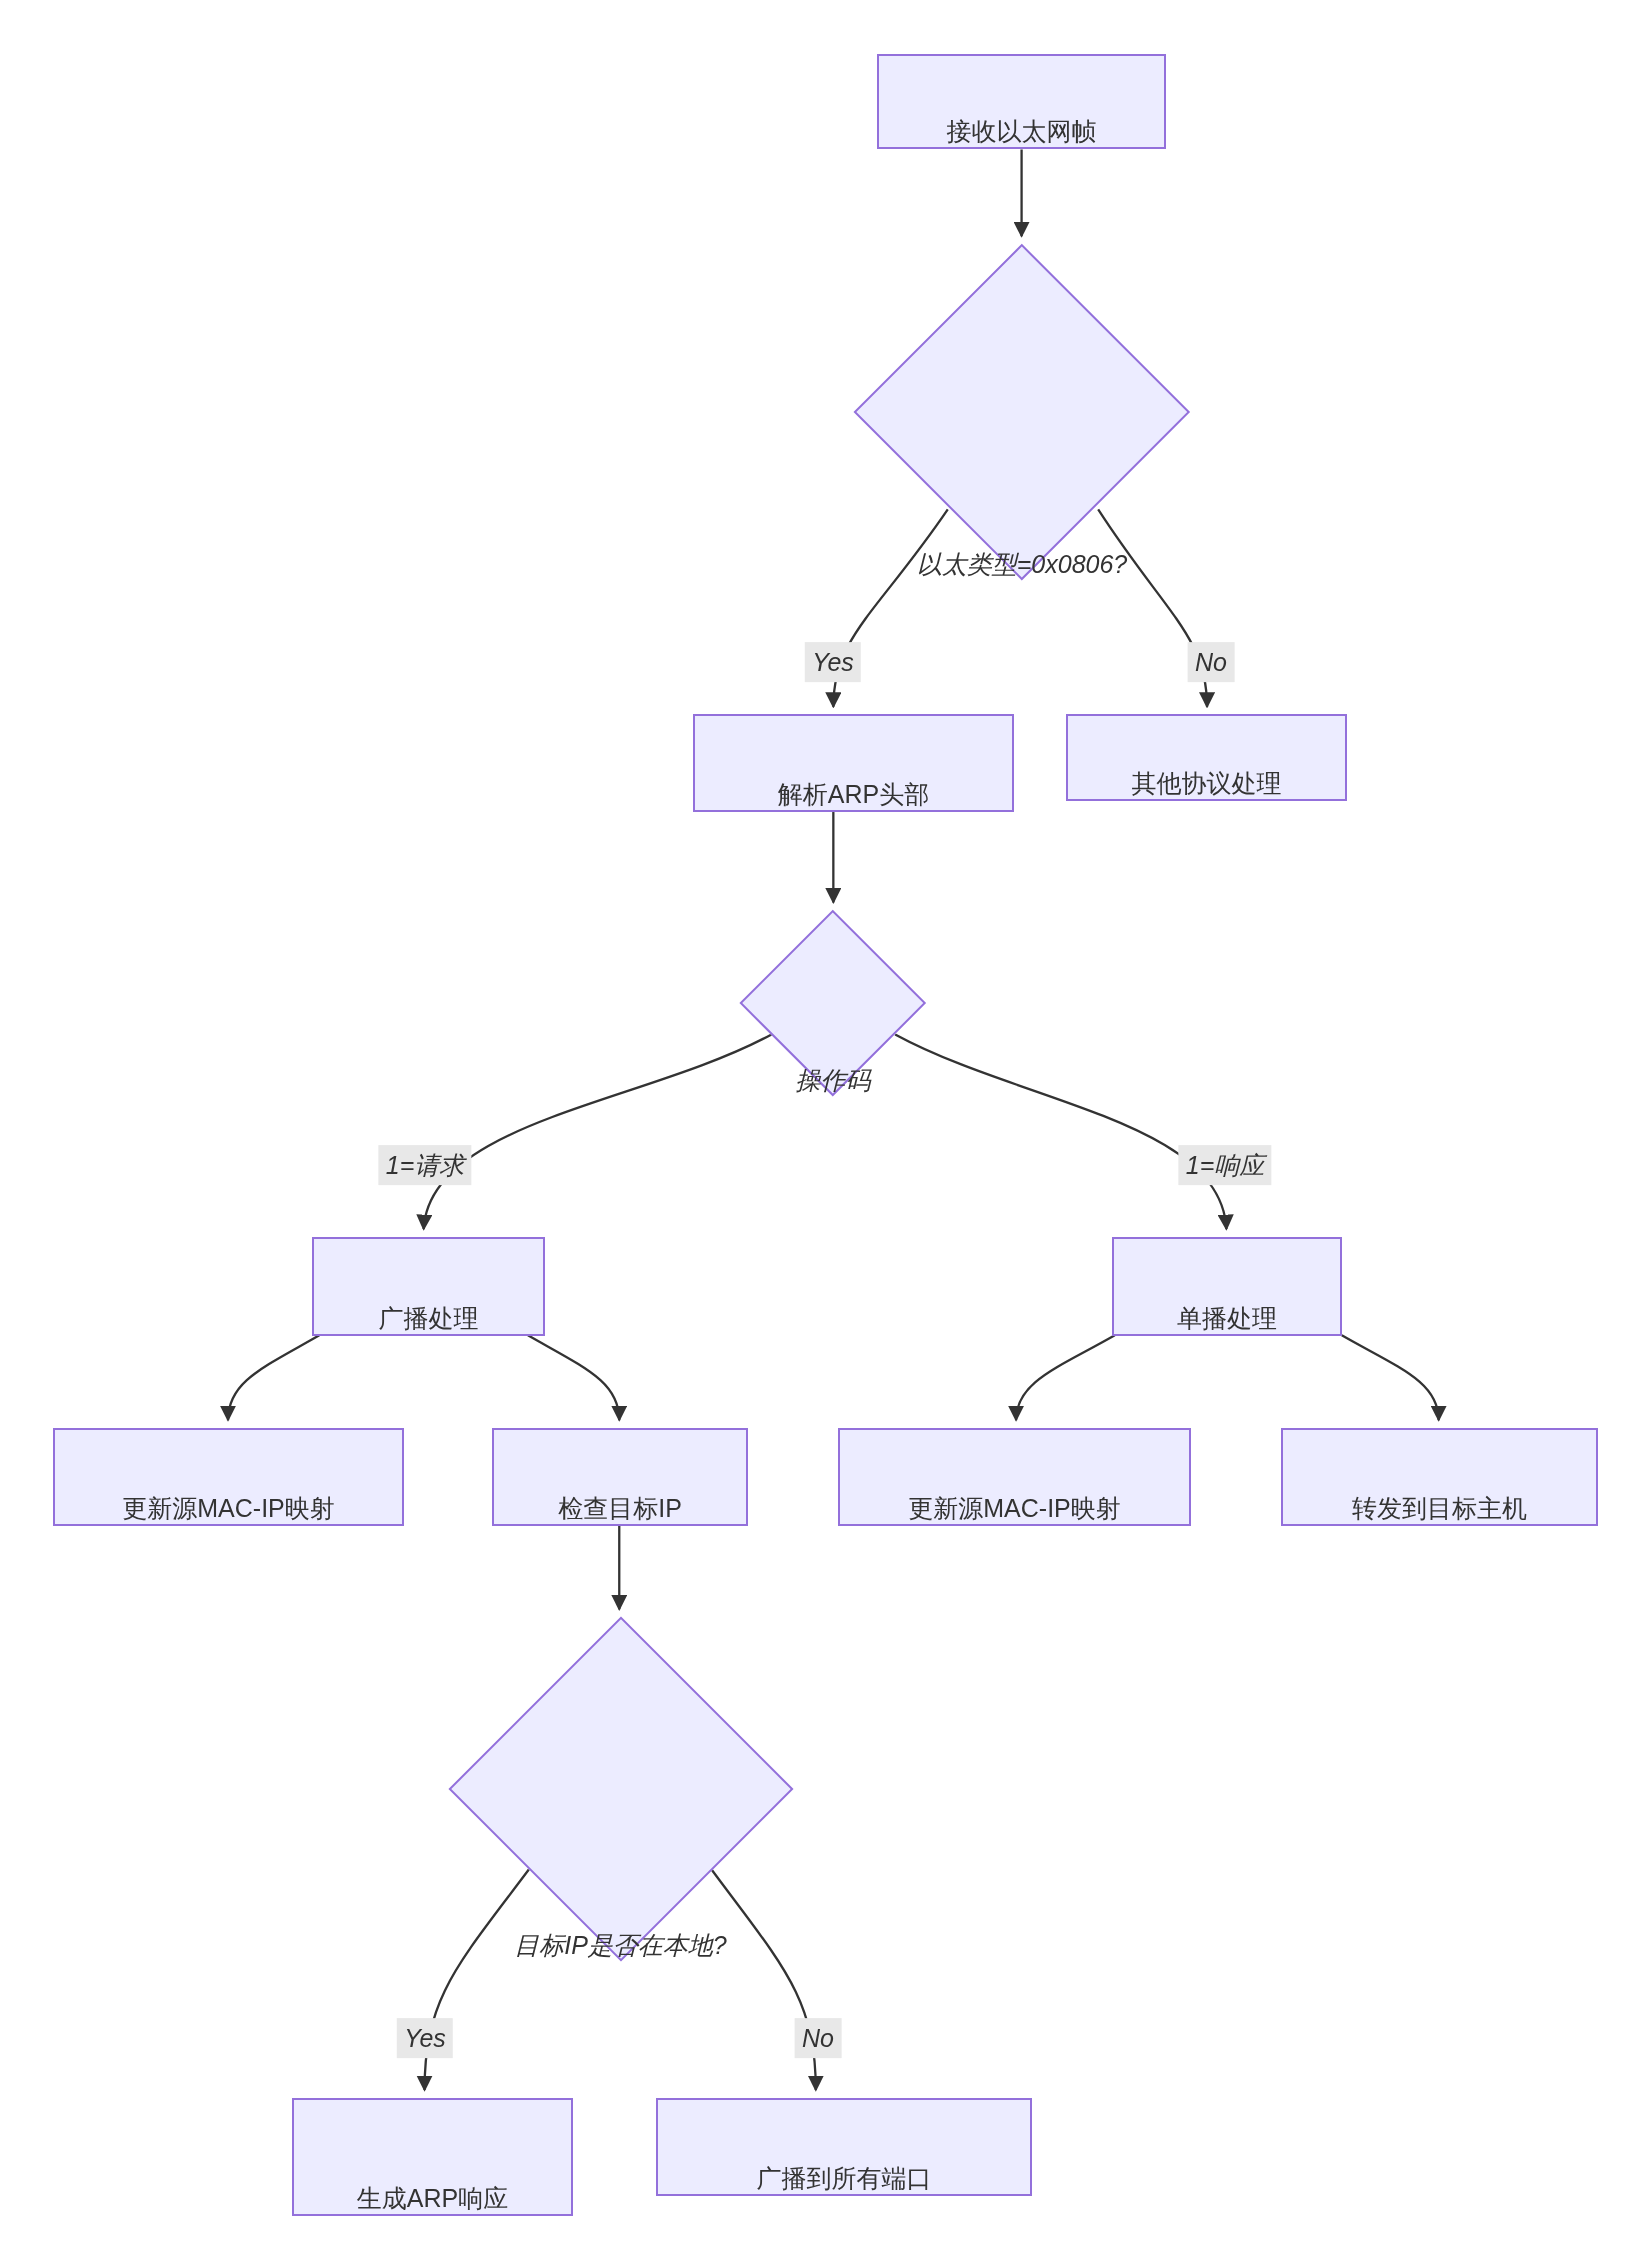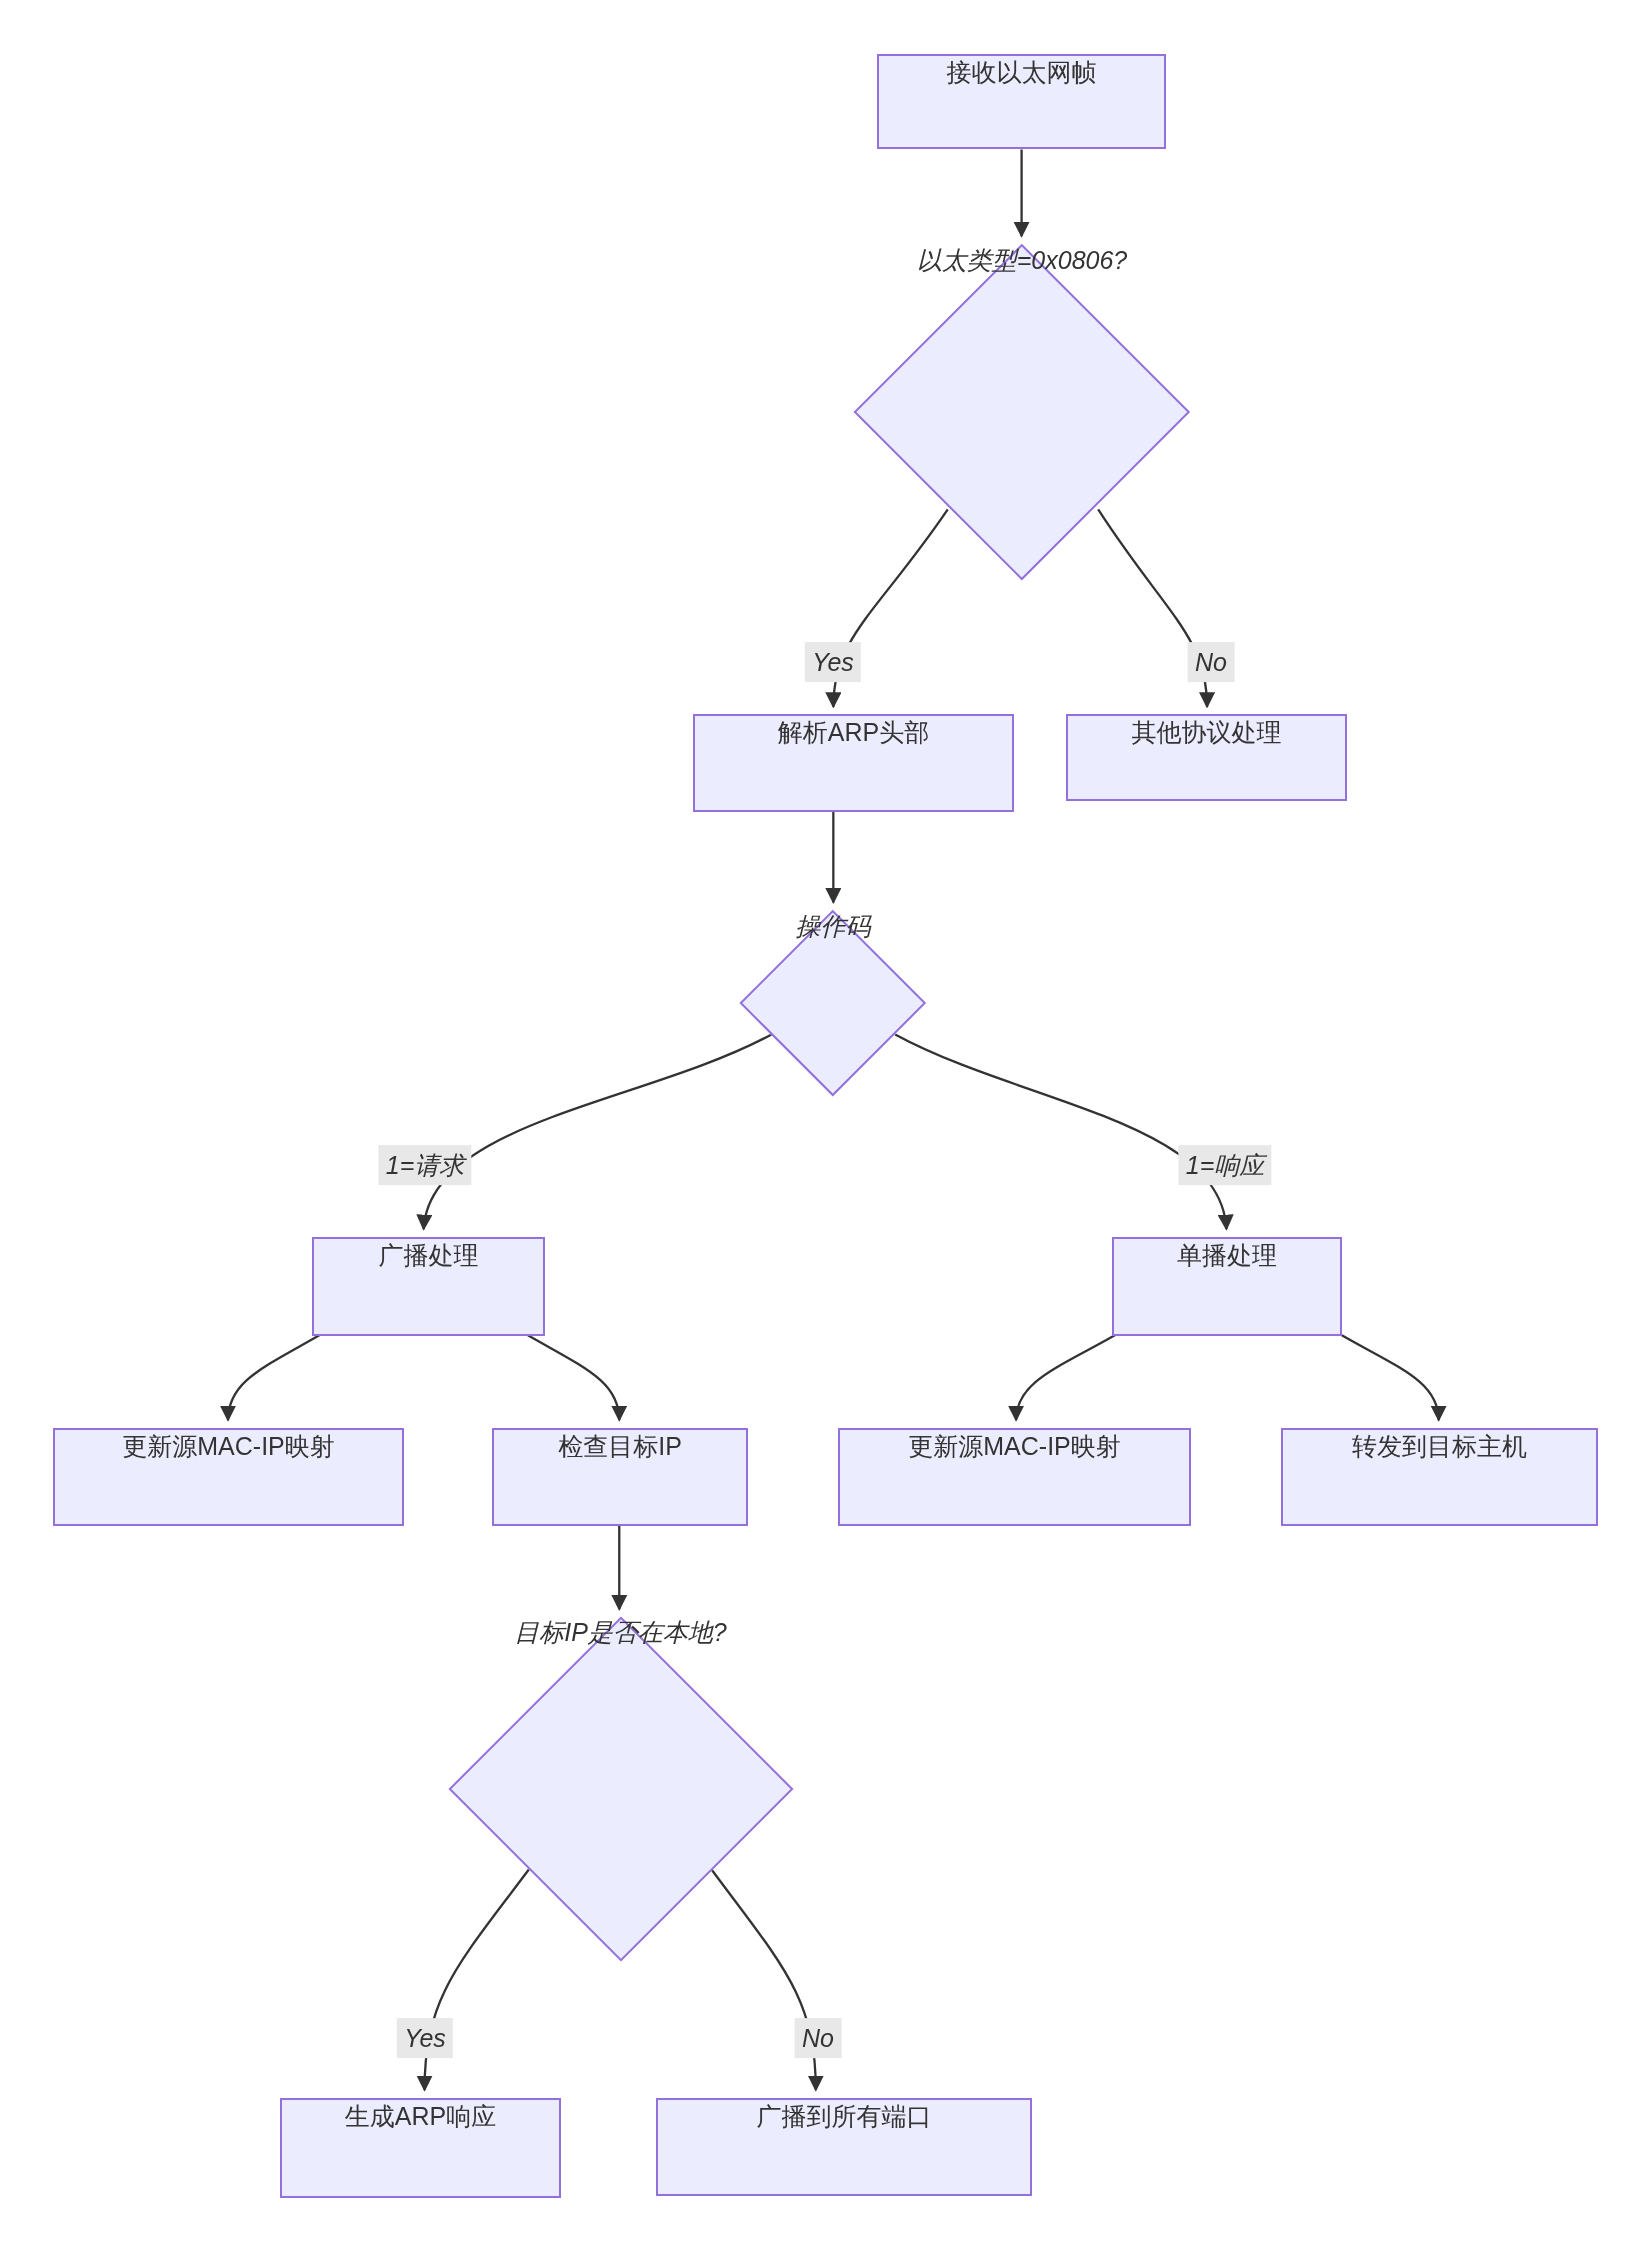--- a/index.html
+++ b/index.html
@@ -18,21 +18,21 @@
     width: 1651px; height: 2246px;
   }
   svg.edges path.flow {
     fill: none;
     stroke: #333333;
     stroke-width: 2.5px;
   }
   .node {
     position: absolute;
     display: flex;
-    align-items: flex-start;
+    align-items: flex-end;
     justify-content: center;
     text-align: center;
     font-size: 25px;
     line-height: 1.3;
     color: #333333;
   }
   .node.rect {
     background: #ECECFF;
     border: 2.3px solid #9370DB;
     box-sizing: border-box;
@@ -143,21 +143,21 @@
 
   <div class="node rect" style="left:1281px; top:1428px; width:317px; height:98px">
     <span>转发到目标主机</span>
   </div>
 
   <div class="node diamond" style="left:448px; top:1616px; width:345px; height:345px">
     <div class="diamond-shape"></div>
     <span class="diamond-label">目标IP是否在本地?</span>
   </div>
 
-  <div class="node rect" style="left:280px; top:2098px; width:281px; height:100px">
+  <div class="node rect" style="left:292px; top:2098px; width:281px; height:118px">
     <span>生成ARP响应</span>
   </div>
 
   <div class="node rect" style="left:656px; top:2098px; width:376px; height:98px">
     <span>广播到所有端口</span>
   </div>
 
 </div>
 
 

